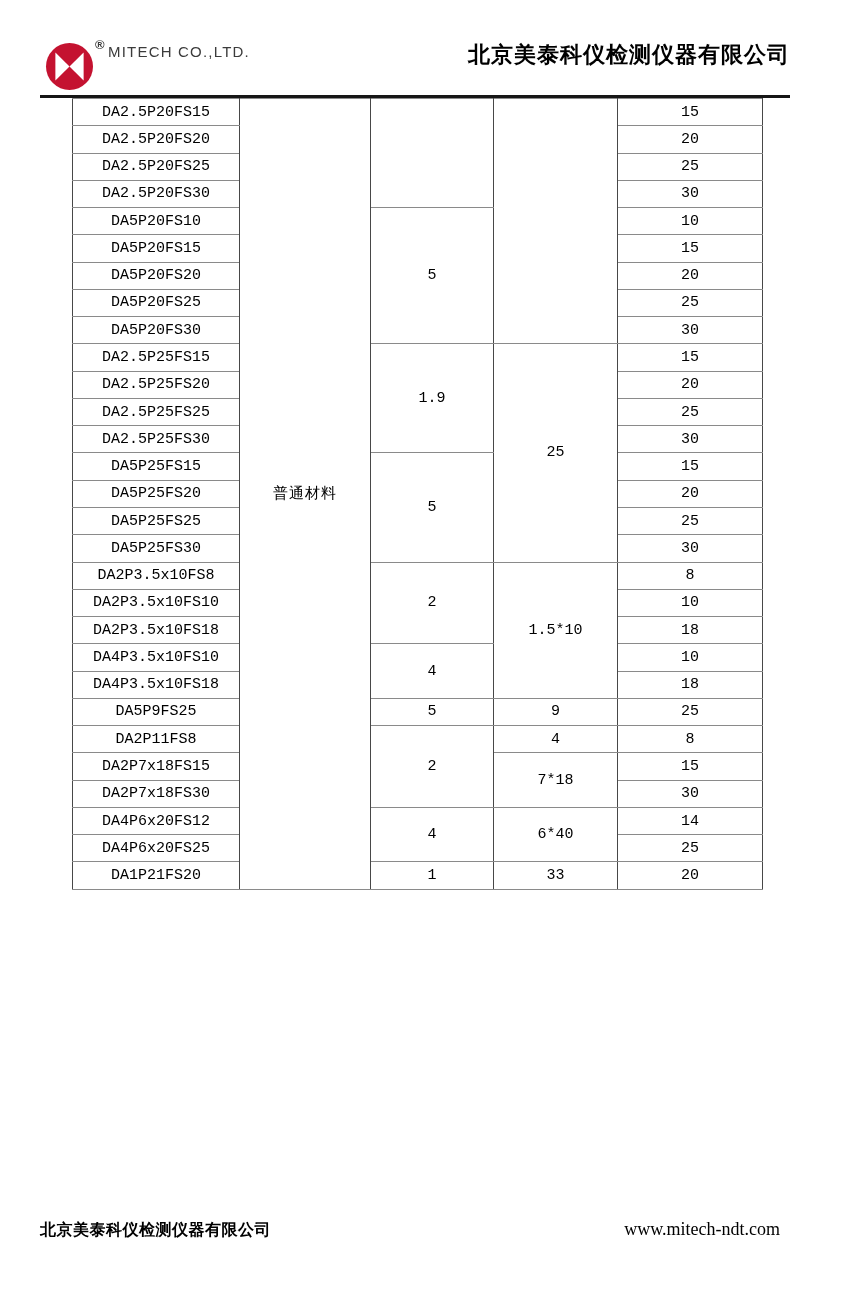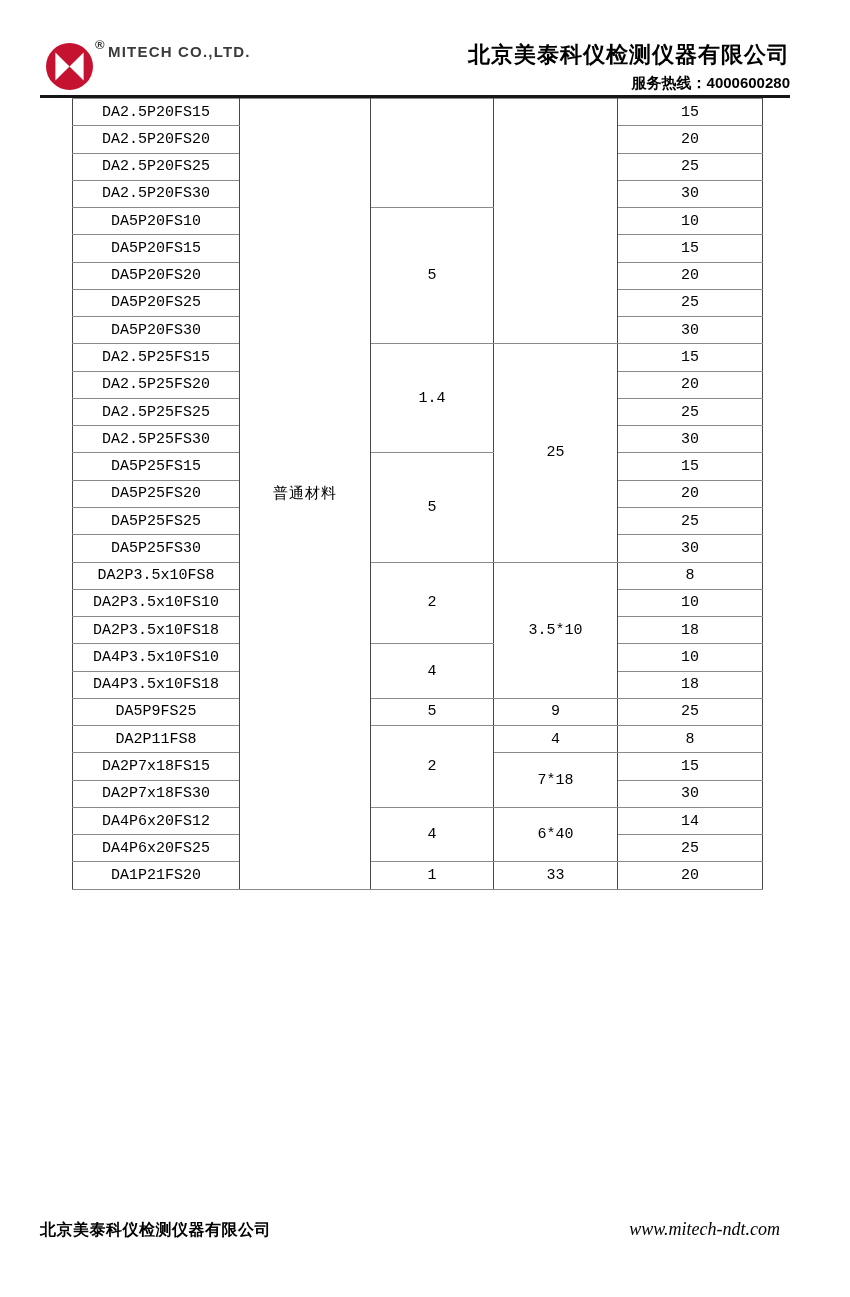--- a/index.html
+++ b/index.html
@@ -30,21 +30,21 @@
   .logo-reg {
     position: absolute; left: 49px; top: -4px;
     font-size: 13px; color: #3b3b3b; font-weight: bold;
   }
   .brand-text { position: absolute; left: 62px; top: 2px; white-space: nowrap; }
   .brand-cn {
     font-size: 30px; font-weight: bold; color: #c41230;
     letter-spacing: 6px; line-height: 32px;
   }
   .brand-en {
-    font-size: 15px; font-weight: bold; color: #3b3b3b;
+    font-size: 15px; font-weight: normal; color: #3b3b3b;
     letter-spacing: 1.2px; line-height: 17px;
   }
 
   .header-right { position: absolute; right: 60px; top: 42px; text-align: right; white-space: nowrap; }
   .company-name { font-size: 22px; font-weight: bold; letter-spacing: 1px; line-height: 26px; }
   .hotline { font-size: 15px; font-weight: bold; margin-top: 6px; }
 
   .header-rule {
     position: absolute; left: 40px; top: 95px;
     width: 750px; height: 3px; background: #161616;
@@ -81,21 +81,20 @@
 
   
   .footer-left {
     position: absolute; left: 40px; top: 1220px;
     font-size: 16px; font-weight: bold; letter-spacing: 0.5px;
   }
   .footer-right {
     position: absolute; right: 70px; top: 1219px;
     font-family: "Liberation Serif", "DejaVu Serif", serif;
     font-size: 18px;
-    font-style: italic;
   }
 </style>
 </head>
 <body>
 
 <div class="page">
 
   <div class="header">
     <div class="logo-wrap">
       <div class="logo-circle">
@@ -103,21 +102,20 @@
         <div class="logo-tri tri-right"></div>
       </div>
       <span class="logo-reg">®</span>
       <div class="brand-text">
         <div class="brand-en">MITECH CO.,LTD.</div>
       </div>
     </div>
 
     <div class="header-right">
       <div class="company-name">北京美泰科仪检测仪器有限公司</div>
-      <div class="hotline">服务热线：4000600280</div>
     </div>
 
     <div class="header-rule"></div>
   </div>
 
   <div class="table-wrap">
     <table class="spec">
       <colgroup>
         <col style="width:167px">
           <col style="width:131px">
@@ -161,21 +159,21 @@
           <tr>
             <td>DA5P20FS25</td>
             <td>25</td>
           </tr>
           <tr>
             <td>DA5P20FS30</td>
             <td>30</td>
           </tr>
           <tr>
             <td>DA2.5P25FS15</td>
-            <td rowspan="4">1.4</td>
+            <td rowspan="4">1.9</td>
             <td rowspan="8">25</td>
             <td>15</td>
           </tr>
           <tr>
             <td>DA2.5P25FS20</td>
             <td>20</td>
           </tr>
           <tr>
             <td>DA2.5P25FS25</td>
             <td>25</td>
@@ -197,21 +195,21 @@
             <td>DA5P25FS25</td>
             <td>25</td>
           </tr>
           <tr>
             <td>DA5P25FS30</td>
             <td>30</td>
           </tr>
           <tr>
             <td>DA2P3.5x10FS8</td>
             <td rowspan="3">2</td>
-            <td rowspan="5">3.5*10</td>
+            <td rowspan="5">1.5*10</td>
             <td>8</td>
           </tr>
           <tr>
             <td>DA2P3.5x10FS10</td>
             <td>10</td>
           </tr>
           <tr>
             <td>DA2P3.5x10FS18</td>
             <td>18</td>
           </tr>

